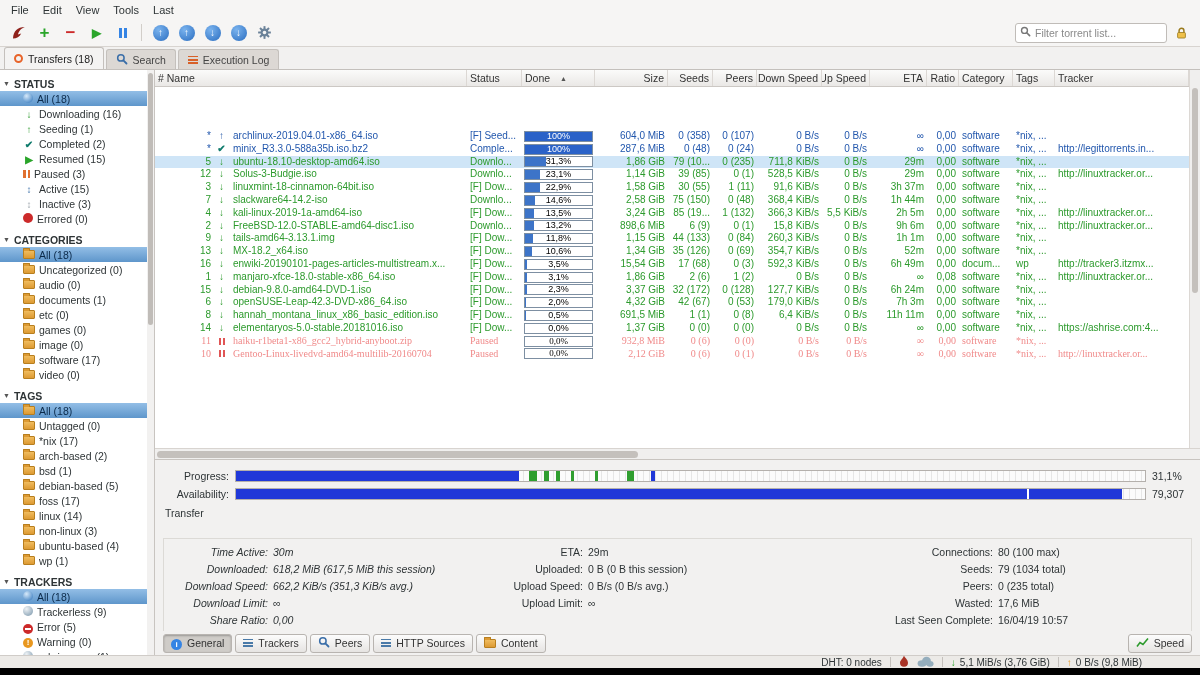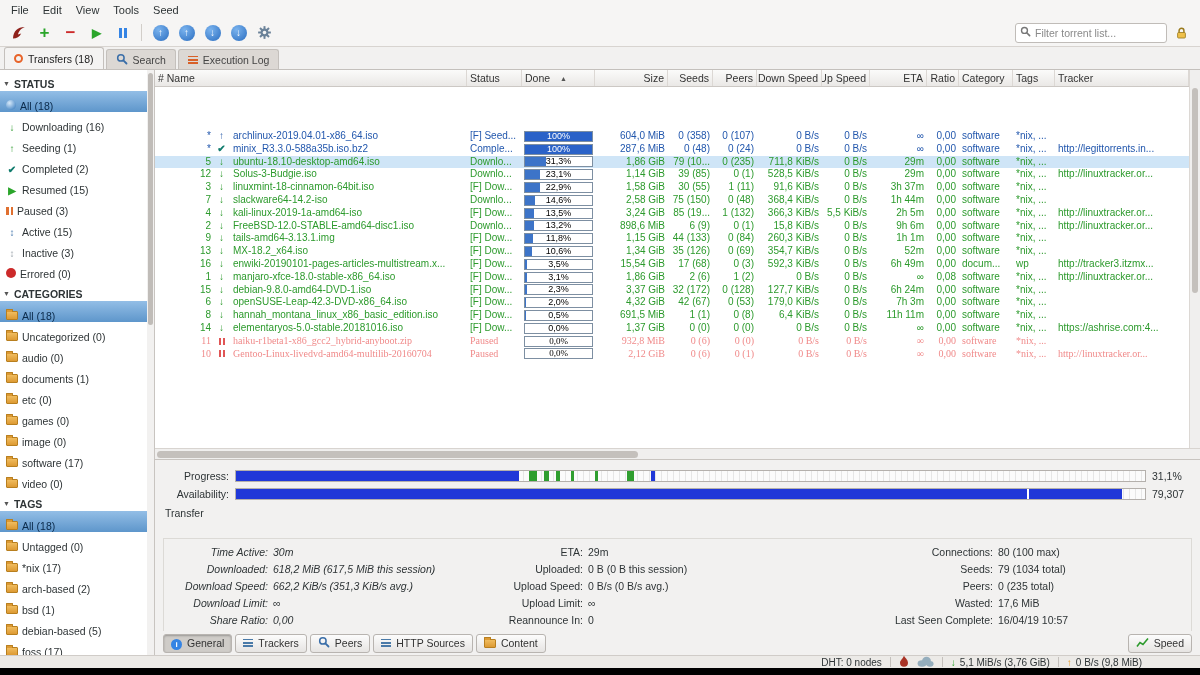--- a/index.html
+++ b/index.html
@@ -35,21 +35,21 @@
   .lines.orange { background:repeating-linear-gradient(to bottom, #d86028 0 1.5px, transparent 1.5px 3.2px); }
   .iinfo { width:11px; height:11px; border-radius:50%; background:#3584e4; color:#fff; font-size:8px; font-weight:bold; display:inline-flex; align-items:center; justify-content:center; }
 
   
   .main { flex:1; display:flex; min-height:0; }
 
   
   .sidebar { width:155px; background:#fff; border-right:1px solid #c8c4c0; position:relative; overflow:hidden; font-size:10.5px; flex:none; }
   .sb-header { font-weight:bold; padding:2px 2px 1px 3px; display:flex; gap:4px; align-items:center; margin-top:5px; height:16px; }
   .exp { font-size:7px; color:#555; }
-  .sb-item { height:21px; display:flex; align-items:flex-end; gap:4px; padding-left:6px; white-space:nowrap; overflow:hidden; }
+  .sb-item { height:15px; display:flex; align-items:center; gap:4px; padding-left:23px; white-space:nowrap; overflow:hidden; }
   .sb-item.selected { background:linear-gradient(#93bee6,#5e96cb); color:#0b2a4a; }
   .si { font-size:10px; font-weight:bold; width:12px; text-align:center; display:inline-block; }
   .sphere { width:10px; height:10px; border-radius:50%; display:inline-block; background:radial-gradient(circle at 35% 30%, #d6e9fa, #5b94cc 70%, #3a6ea8); }
   .sphere.gray { background:radial-gradient(circle at 35% 30%, #eef2f5, #9ab0c0 70%, #70889a); }
   .dot { width:10px; height:10px; border-radius:50%; display:inline-flex; align-items:center; justify-content:center; }
   .dot.red { background:#cc2a2a; }
   .dot.red.bar::after { content:""; width:6px; height:2px; background:#fff; }
   .warnico { width:10px; height:10px; border-radius:50%; background:#e8971f; color:#fff; font-size:8px; font-weight:bold; display:inline-flex; align-items:center; justify-content:center; }
   .fold { position:relative; width:12px; height:9px; background:linear-gradient(#f0bc5e,#dd9a33); border:1px solid #b87f1f; border-radius:1px; display:inline-block; margin-top:2px; }
   .fold::before { content:""; position:absolute; top:-3px; left:-1px; width:5px; height:2px; background:#dd9a33; border:1px solid #b87f1f; border-bottom:none; border-radius:1px 1px 0 0; }
@@ -123,21 +123,21 @@
 </style>
 </head>
 <body>
 
 <div class="window">
   <div id="menubar" class="menubar">
       <span class="menu-item">File</span>
       <span class="menu-item">Edit</span>
       <span class="menu-item">View</span>
       <span class="menu-item">Tools</span>
-      <span class="menu-item">Seed</span>
+      <span class="menu-item">Last</span>
     </div>
   <div id="toolbar" class="toolbar">
       <span class="tbtn">
         <svg width="16" height="16" viewBox="0 0 16 16">
           <path d="M2 13.5 C2.5 6 6.5 2.2 13.8 2 C9.5 3.8 7.8 6.2 7 9.5 L10.2 8.4 C8.6 11.6 5.6 13.4 2 13.5 Z" fill="#8f211b"></path>
         </svg>
       </span>
       <span class="tbtn">
         <span class="g" style="color:#2aa52a;font-size:17px">+</span>
       </span>
@@ -899,24 +899,20 @@
        <span class="sl">Uploaded:</span>
        <span class="sv">0 B (0 B this session)</span>
      </div>
                 <div class="stat">
        <span class="sl">Upload Speed:</span>
        <span class="sv">0 B/s (0 B/s avg.)</span>
      </div>
                 <div class="stat">
        <span class="sl">Upload Limit:</span>
        <span class="sv">∞</span>
-     </div>
-                <div class="stat">
-       <span class="sl">Reannounce In:</span>
-       <span class="sv">0</span>
      </div>
               </div>
             <div id="stat-col-2" class="statcol c2">
                 <div class="stat">
        <span class="sl">Connections:</span>
        <span class="sv">80 (100 max)</span>
      </div>
                 <div class="stat">
        <span class="sl">Seeds:</span>
        <span class="sv">79 (1034 total)</span>

